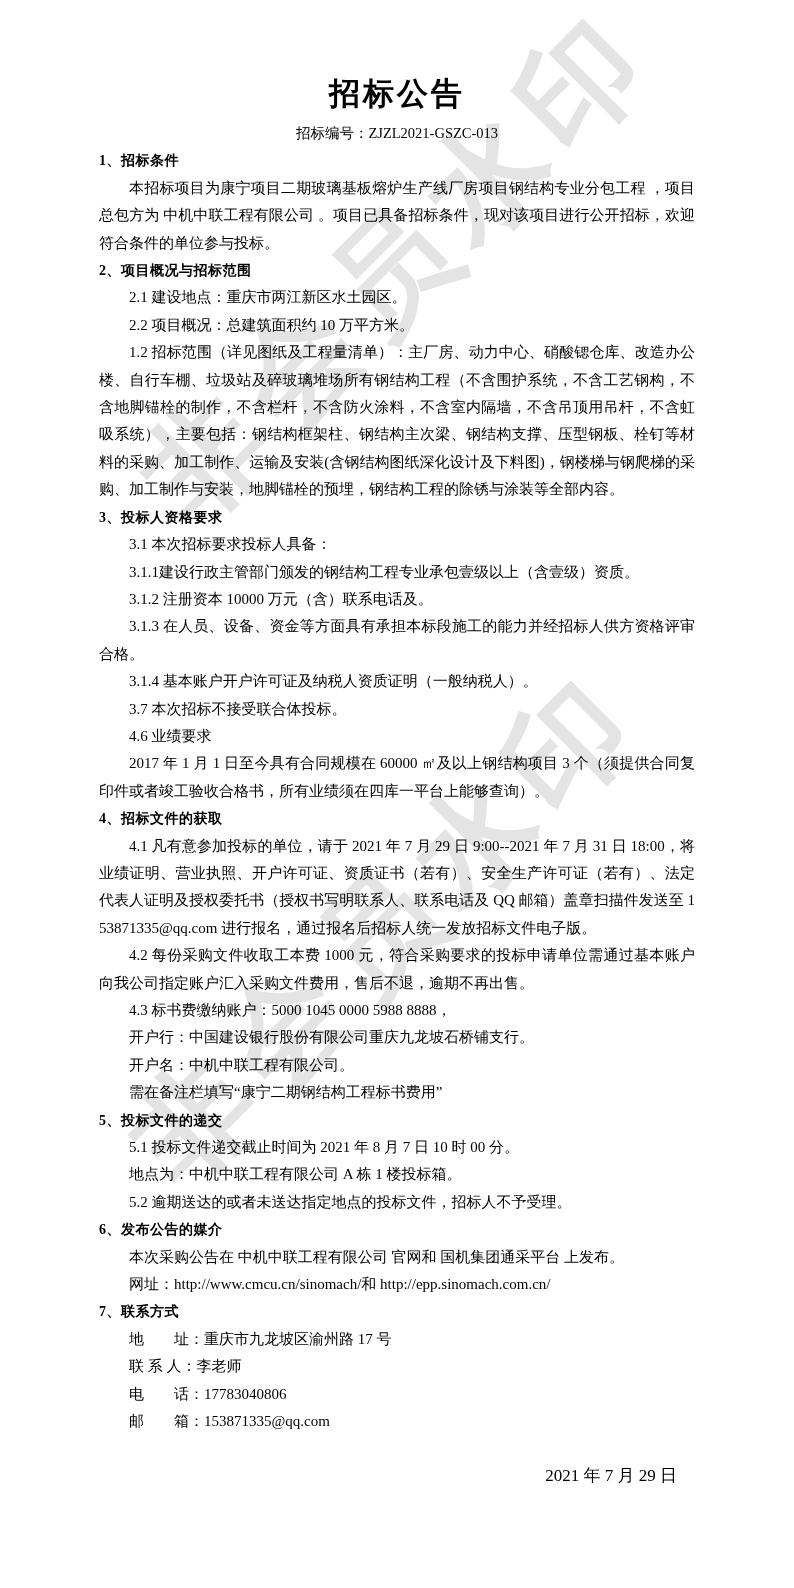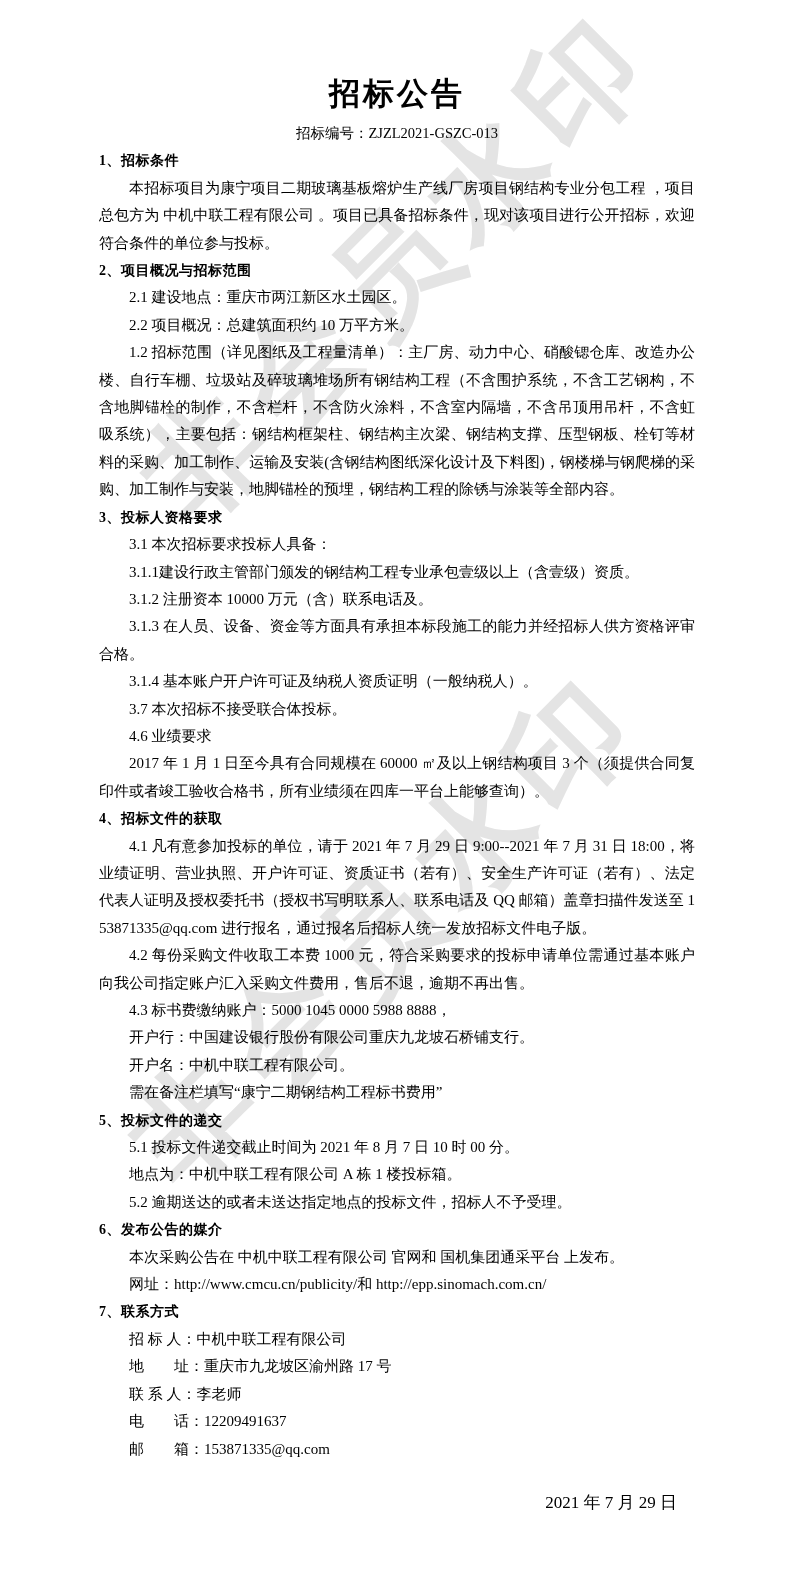--- a/index.html
+++ b/index.html
@@ -104,24 +104,23 @@
         <p class="para"><span>4.3 标书费缴纳账户：5000 1045 0000 5988 8888，</span></p>
         <p class="para"><span>开户行：中国建设银行股份有限公司重庆九龙坡石桥铺支行。</span></p>
         <p class="para"><span>开户名：中机中联工程有限公司。</span></p>
         <p class="para"><span>需在备注栏填写“康宁二期钢结构工程标书费用”</span></p>
         <h2 class="section-heading">5、投标文件的递交</h2>
         <p class="para"><span>5.1 投标文件递交截止时间为 2021 年 8 月 7 日 10 时 00 分。</span></p>
         <p class="para"><span>地点为：中机中联工程有限公司 A 栋 1 楼投标箱。</span></p>
         <p class="para"><span>5.2 逾期送达的或者未送达指定地点的投标文件，招标人不予受理。</span></p>
         <h2 class="section-heading">6、发布公告的媒介</h2>
         <p class="para"><span>本次采购公告在</span><span class="u"> 中机中联工程有限公司 </span><span>官网和</span><span class="u"> 国机集团通采平台 </span><span>上发布。</span></p>
-        <p class="para"><span class="u">网址</span><span>：http://www.cmcu.cn/publicity/和 http://epp.sinomach.com.cn/</span></p>
+        <p class="para"><span class="u">网址</span><span>：http://www.cmcu.cn/sinomach/和 http://epp.sinomach.com.cn/</span></p>
         <h2 class="section-heading">7、联系方式</h2>
-        <p class="para"><span>招 标 人：中机中联工程有限公司</span></p>
         <p class="para"><span>地　　址：重庆市九龙坡区渝州路 17 号</span></p>
         <p class="para"><span>联 系 人：李老师</span></p>
-        <p class="para"><span>电　　话：12209491637</span></p>
+        <p class="para"><span>电　　话：17783040806</span></p>
         <p class="para"><span>邮　　箱：153871335@qq.com</span></p>
       </div>
 
     <p class="date-line">2021 年 7 月 29 日</p>
   </div>
 </div>
 
 </body></html>

